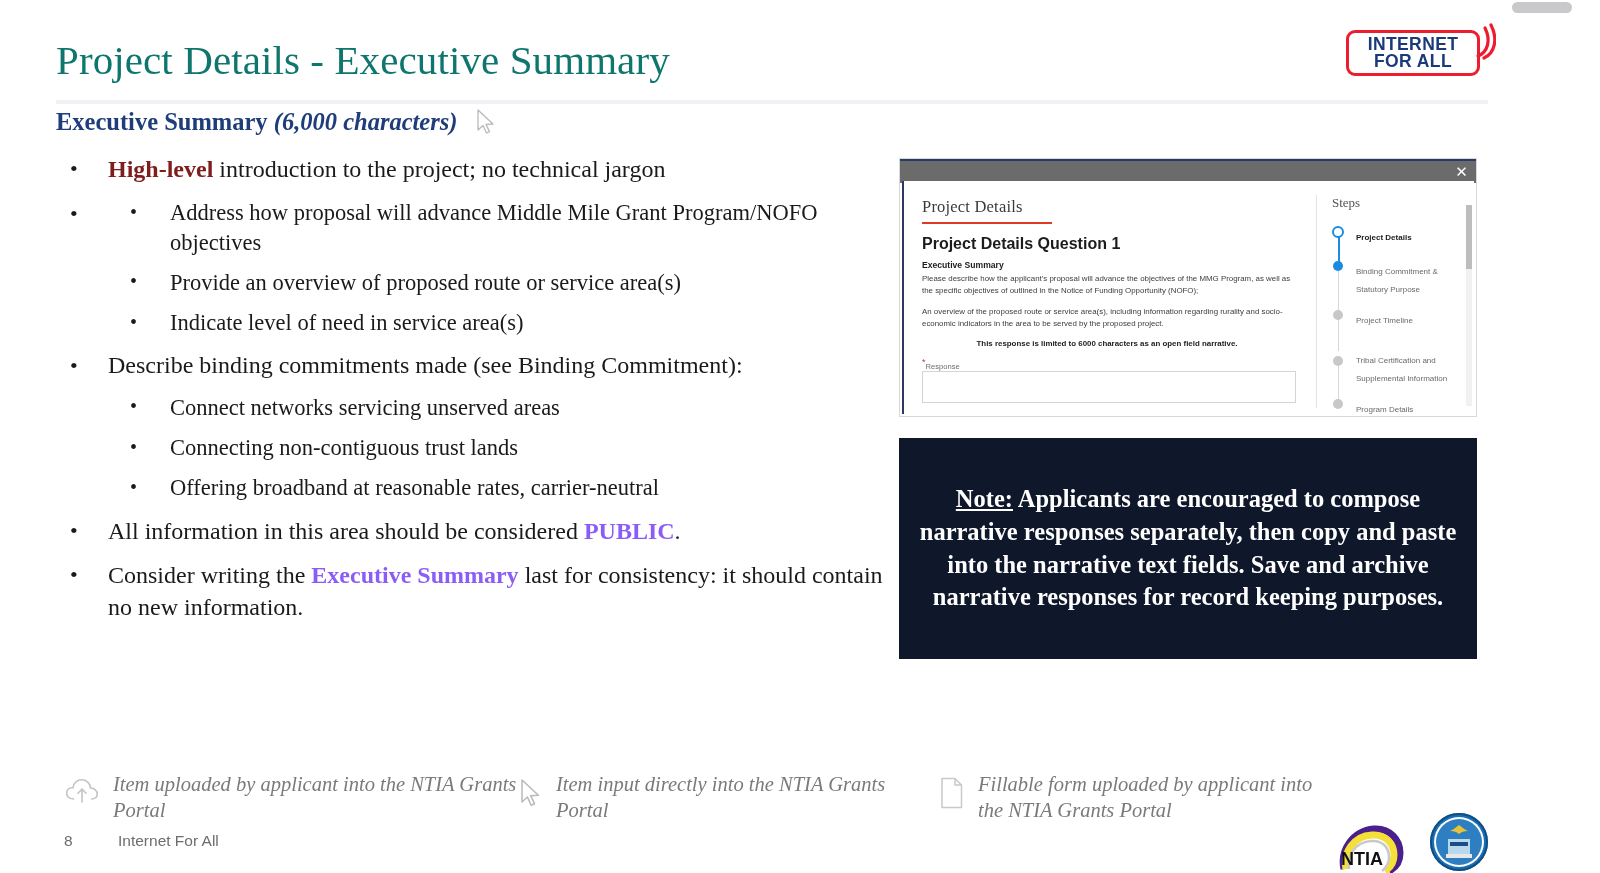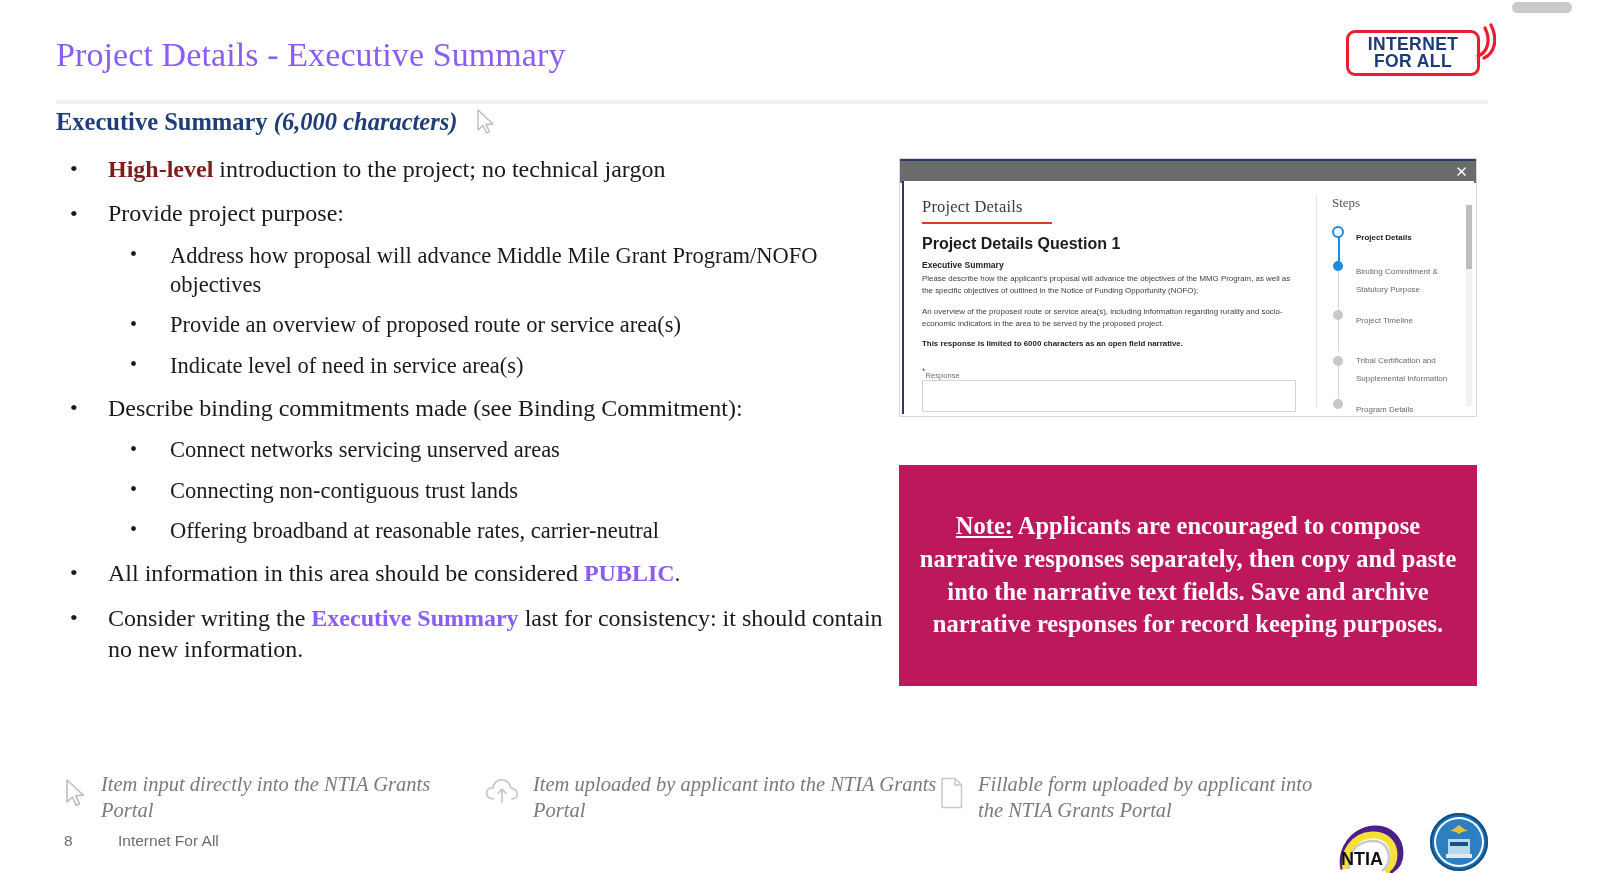--- a/index.html
+++ b/index.html
@@ -25,22 +25,22 @@
     height: 11px;
     background: #c9c9cc;
     border-radius: 6px;
   }
 
   
   .slide-title {
     position: absolute;
     left: 56px;
     top: 36px;
-    font-size: 34px;
-    color: #8b5cf6;
+    font-size: 41px;
+    color: #0f766e;
     font-family: "Liberation Serif", "DejaVu Serif", serif;
     letter-spacing: 0.1px;
     white-space: nowrap;
   }
   .title-divider {
     position: absolute;
     left: 56px;
     top: 100px;
     width: 1432px;
     height: 4px;
@@ -247,21 +247,22 @@
     font-family: "Liberation Sans", sans-serif;
     font-size: 7.9px;
     color: #3c3c3c;
     line-height: 1.5;
     width: 370px;
     margin: 0 0 9px 0;
   }
   .pd-p.bold {
     font-weight: bold;
     color: #1c1c1c;
-    margin-bottom: 16px;
+    margin-bottom: 7px;
+    text-align: center;
   }
   .pd-label {
     font-family: "Liberation Sans", sans-serif;
     font-size: 7.6px;
     color: #6d6d6d;
     margin-bottom: 0;
   }
   .pd-label sup { color: #c23934; font-size: 9px; }
   .pd-textarea {
     width: 374px;
@@ -337,27 +338,26 @@
   }
   .step-txt.bold { font-weight: bold; color: #1c1c1c; }
 
   
   .note-box {
     position: absolute;
     left: 899px;
     top: 438px;
     width: 578px;
     height: 221px;
-    background: #be185d;
+    background: #0f172a;
     box-sizing: border-box;
     display: flex;
     align-items: center;
     justify-content: center;
     padding: 0 16px;
-    margin-top: 27px;
   }
   .note-text {
     color: #ffffff;
     font-family: "Liberation Serif", "DejaVu Serif", serif;
     font-weight: bold;
     font-size: 24.5px;
     line-height: 1.34;
     text-align: center;
   }
   .note-text u { text-decoration: underline; }
@@ -443,21 +443,20 @@
   </div>
 
   <ul class="lvl1">
     <li>
       <span class="bullet">•</span>
       <span class="em-blue">High-level</span><span> introduction to the project; no technical jargon</span>
     </li>
 
     <li>
       <span class="bullet">•</span>
-      <span>Provide project purpose:</span>
       <ul class="lvl2">
         <li>
           <span class="bullet">•</span>
           <span>Address how proposal will advance Middle Mile Grant Program/NOFO objectives</span>
         </li>
         <li>
           <span class="bullet">•</span>
           <span>Provide an overview of proposed route or service area(s)</span>
         </li>
         <li>
@@ -560,37 +559,37 @@
 </div>
 
 <div class="note-box">
   <div class="note-text">
     <u>Note:</u><span> Applicants are encouraged to compose narrative responses separately, then copy and paste into the narrative text fields. Save and archive narrative responses for record keeping purposes.</span>
   </div>
 </div>
 
 <div class="legend">
 
-  <div class="legend-item i2">
-    <span class="legend-icon" style="margin-top:6px;">
-      <svg width="24" height="30" viewBox="0 0 24 30">
-        <path d="M3 2 L3 24 L8.4 19 L12.2 27.4 L15.6 25.8 L11.7 17.7 L19.4 17.2 Z" fill="#ffffff" stroke="#b9b9bd" stroke-width="1.5" stroke-linejoin="round"></path>
-      </svg>
-    </span>
-    <span class="legend-txt">Item input directly into the NTIA Grants Portal</span>
-  </div>
-
   <div class="legend-item i1">
     <span class="legend-icon">
       <svg width="36" height="30" viewBox="0 0 36 30">
         <path d="M9.5 23 C4.5 23 2 19.5 2.8 16 C3.5 12.8 6.5 11.4 9 11.8 C9.4 6.8 13.4 3.5 18.2 3.8 C22.8 4.1 26.2 7.6 26.5 12 C30.4 12.2 33.4 14.8 33.2 18.3 C33 21.4 30.6 23 27.6 23" fill="none" stroke="#c4c4c8" stroke-width="1.6" stroke-linecap="round"></path>
         <path d="M18 26 L18 13 M18 13 L14 17.2 M18 13 L22 17.2" fill="none" stroke="#c4c4c8" stroke-width="1.6" stroke-linecap="round" stroke-linejoin="round"></path>
       </svg>
     </span>
     <span class="legend-txt">Item uploaded by applicant into the NTIA Grants Portal</span>
+  </div>
+
+  <div class="legend-item i2">
+    <span class="legend-icon" style="margin-top:6px;">
+      <svg width="24" height="30" viewBox="0 0 24 30">
+        <path d="M3 2 L3 24 L8.4 19 L12.2 27.4 L15.6 25.8 L11.7 17.7 L19.4 17.2 Z" fill="#ffffff" stroke="#b9b9bd" stroke-width="1.5" stroke-linejoin="round"></path>
+      </svg>
+    </span>
+    <span class="legend-txt">Item input directly into the NTIA Grants Portal</span>
   </div>
 
   <div class="legend-item i3">
     <span class="legend-icon" style="margin-top:5px;">
       <svg width="26" height="32" viewBox="0 0 26 32">
         <path d="M3 1.5 L16 1.5 L22.5 8 L22.5 30.5 L3 30.5 Z" fill="#ffffff" stroke="#c9c9cd" stroke-width="1.5" stroke-linejoin="round"></path>
         <path d="M16 1.5 L16 8 L22.5 8" fill="none" stroke="#c9c9cd" stroke-width="1.5" stroke-linejoin="round"></path>
       </svg>
     </span>
     <span class="legend-txt">Fillable form uploaded by applicant into the NTIA Grants Portal</span>

